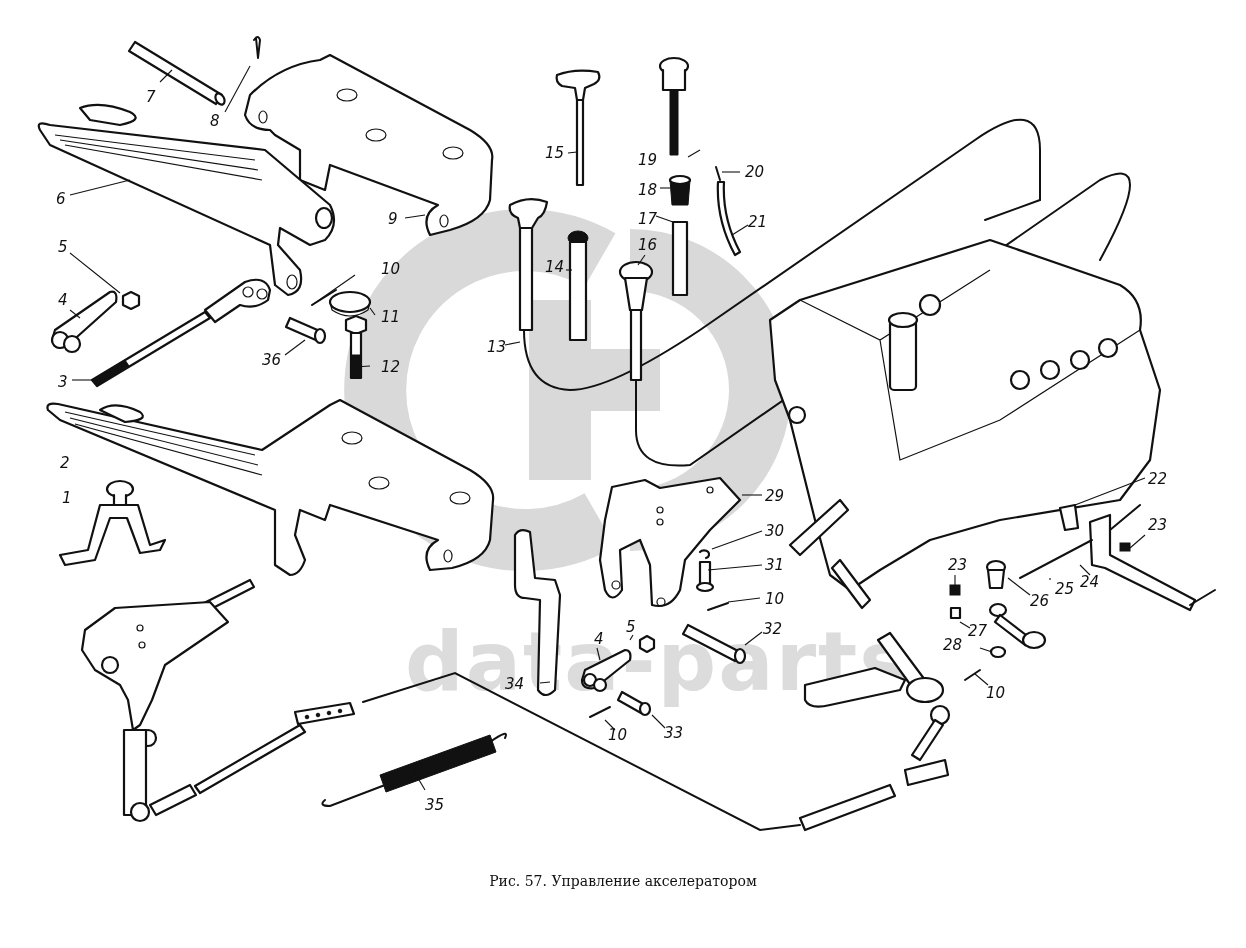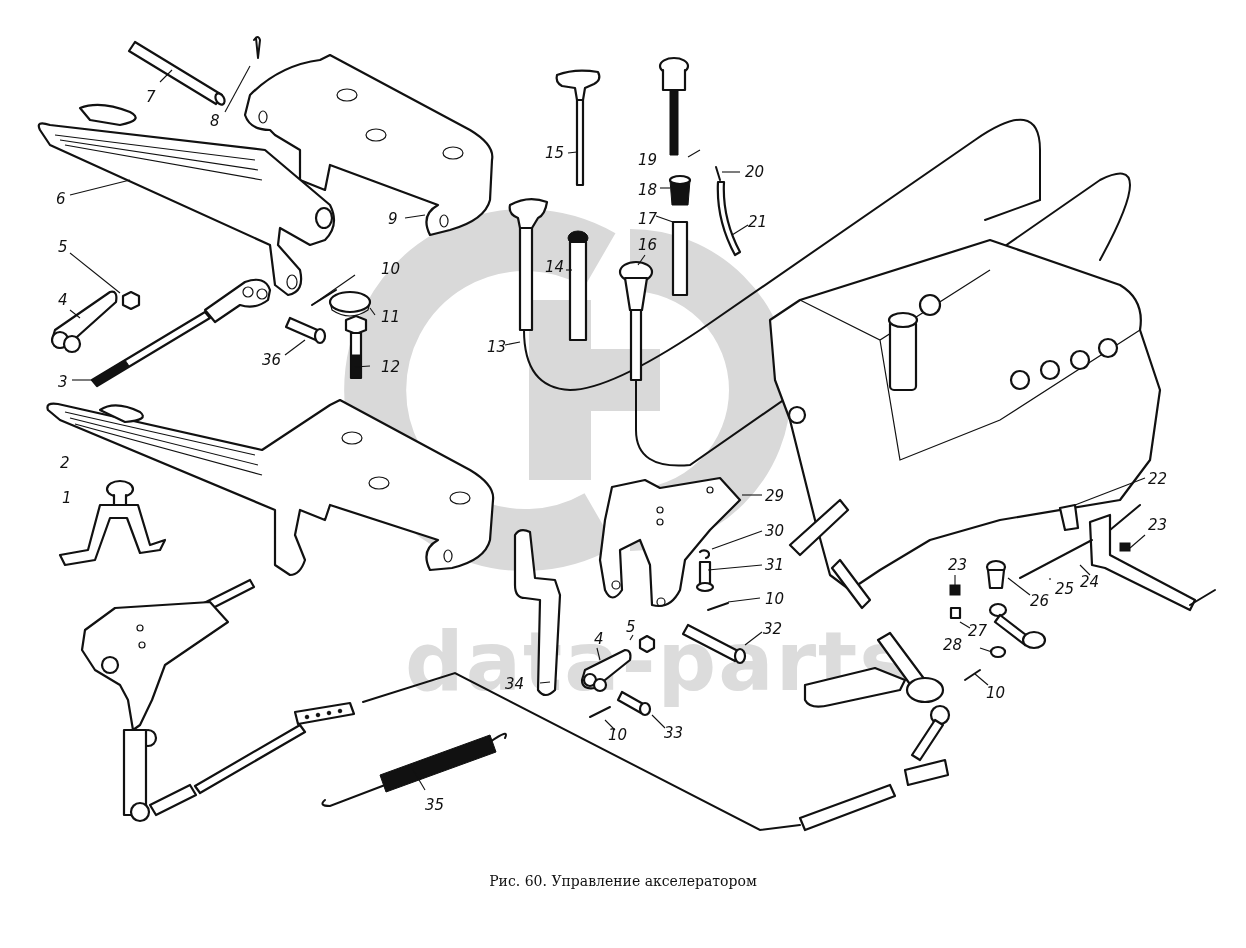--- a/index.html
+++ b/index.html
@@ -326,13 +326,13 @@
     <text class="callout" x="763" y="634">32</text>
     <text class="callout" x="594" y="644">4</text>
     <text class="callout" x="626" y="632">5</text>
     <text class="callout" x="505" y="689">34</text>
     <text class="callout" x="608" y="740">10</text>
     <text class="callout" x="664" y="738">33</text>
     <text class="callout" x="425" y="810">35</text>
   </g>
 </svg>
 
-<div class="caption">Рис. 60. Управление акселератором</div>
+<div class="caption">Рис. 57. Управление акселератором</div>
 
 </body></html>

